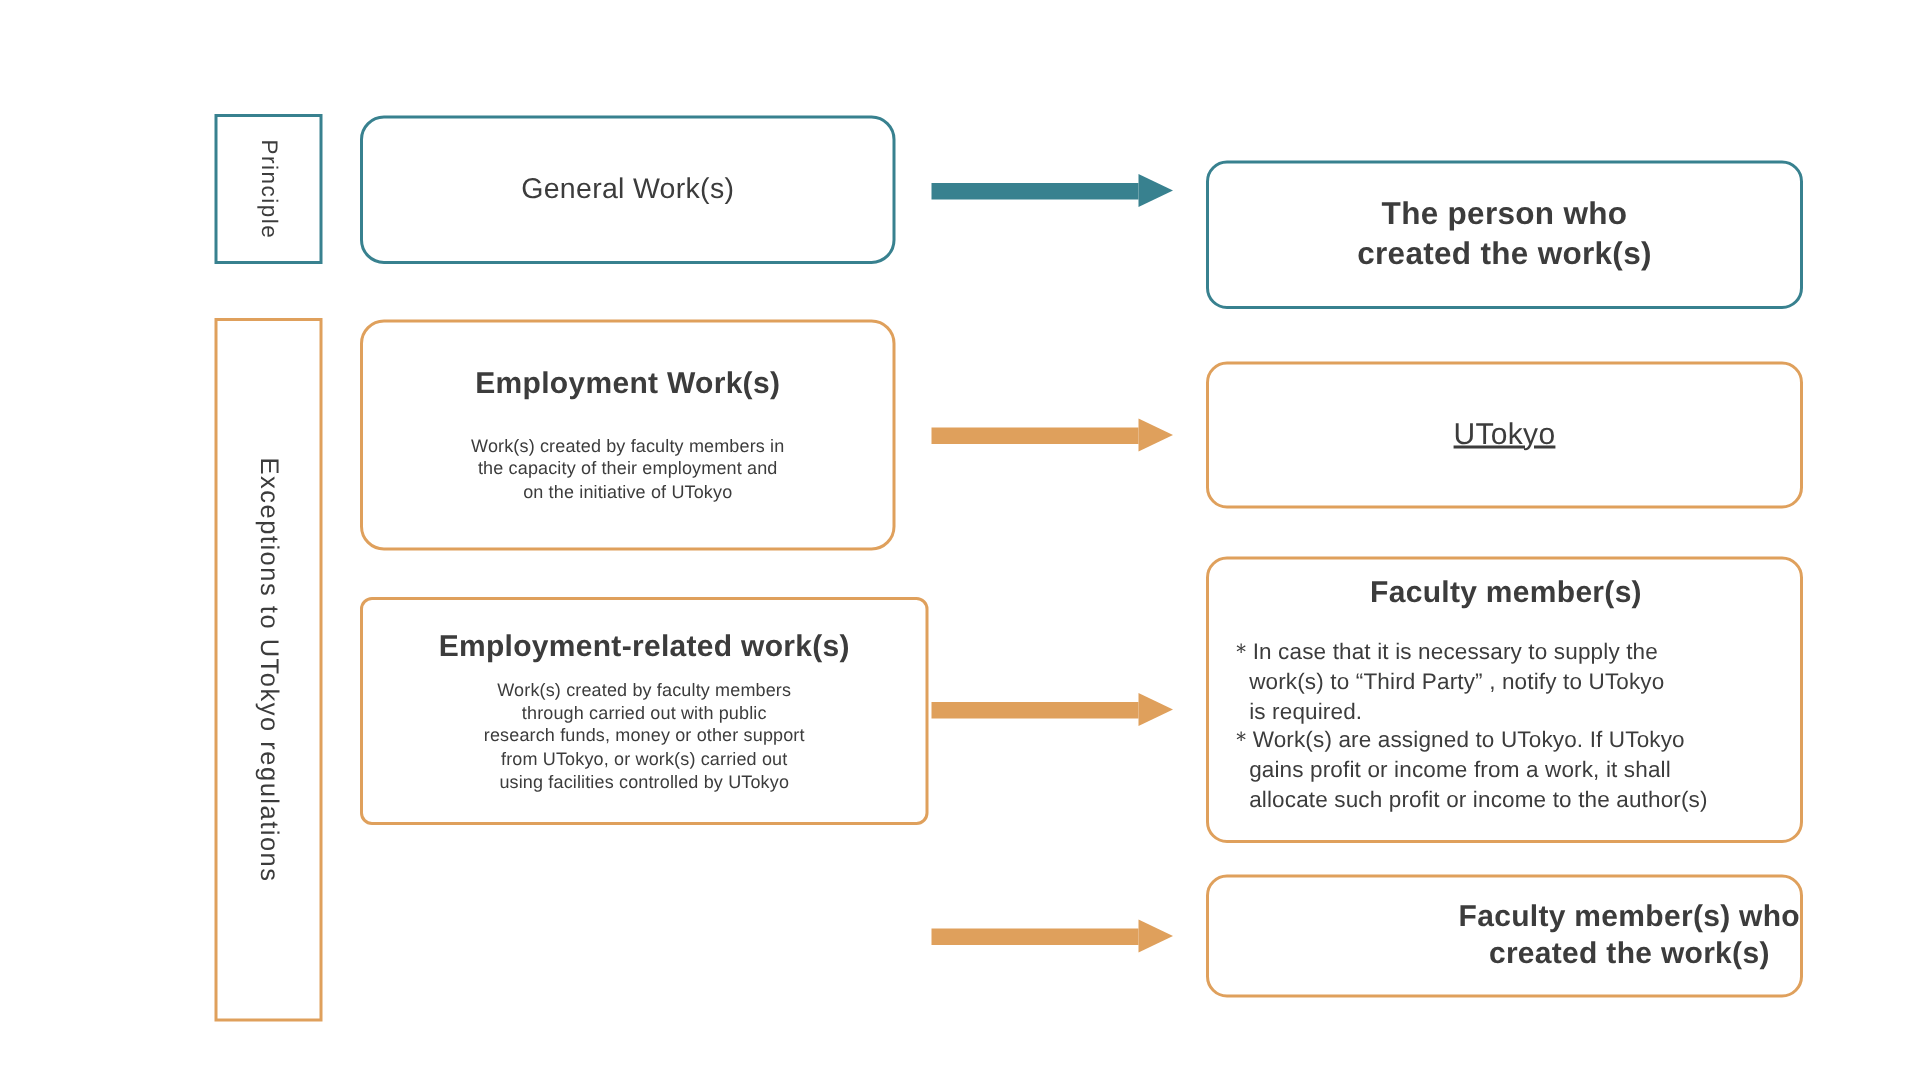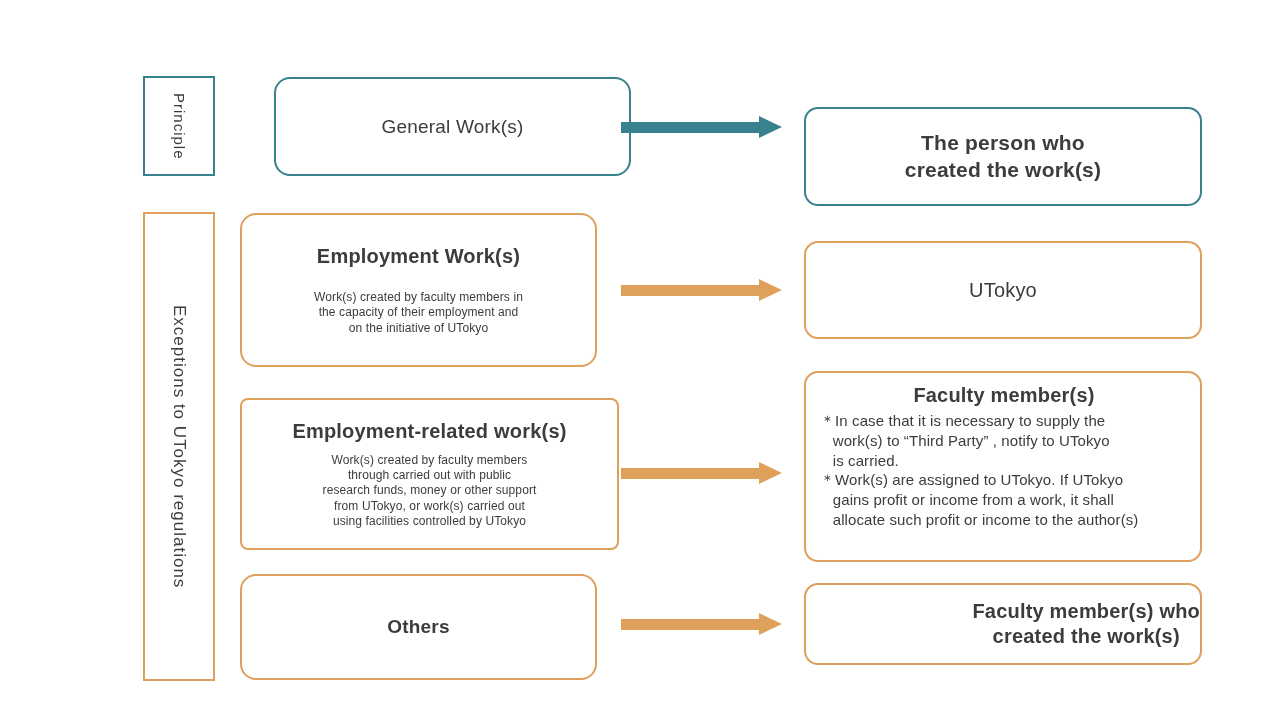--- a/index.html
+++ b/index.html
@@ -43,31 +43,31 @@
     letter-spacing: 0.1px;
   }
   .vlabel {
     writing-mode: vertical-rl;
     text-orientation: mixed;
     letter-spacing: 1px;
     font-weight: 400;
   }
   
   #b-principle  { left:143px; top:76px;  width:72px;  height:100px; font-size:15px; }
-  #b-general    { left:240px; top:77px;  width:357px; height:99px;  border-radius:16px;margin-left:34px; }
+  #b-general    { left:240px; top:77px;  width:357px; height:99px;  border-radius:16px; }
   #b-person     { left:804px; top:77px;  width:398px; height:99px;  border-radius:14px;margin-top:30px; }
   #b-person .title { font-size:21px; }
   #b-exceptions { left:143px; top:212px; width:72px;  height:469px; font-size:17px; }
   #b-employment { left:240px; top:213px; width:357px; height:154px; border-radius:16px;gap:12px; }
   #b-utokyo     { left:804px; top:241px; width:398px; height:98px;  border-radius:14px; }
   #b-utokyo .title { font-weight:400; }
   #b-related    { left:240px; top:398px; width:379px; height:152px; border-radius:8px; }
   #b-faculty    { left:804px; top:371px; width:398px; height:191px; border-radius:14px;
                   justify-content:flex-start; padding:10px 12px 8px 14px; }
-  #b-faculty .title { margin-bottom: 3px; }
+  #b-faculty .title { margin-bottom: 17px; }
   #b-others     { left:240px; top:574px; width:357px; height:106px; border-radius:16px; }
   #b-others .title { font-size:19px; }
   #b-created    { left:804px; top:583px; width:398px; height:82px;  border-radius:14px; }
   .note {
     font-size: 15px;
     line-height: 1.32;
     text-align: left;
     white-space: pre-line;
     text-indent: -0.85em;
     padding-left: 0.85em;
@@ -120,21 +120,21 @@
     <div class="body-text">Work(s) created by faculty members in
 the capacity of their employment and
 on the initiative of UTokyo</div>
   </div>
 
   <div class="arrow" id="a2">
     <div class="arrow-shaft" style="background-color: rgb(223, 160, 92);"></div>
     <div class="arrow-head" style="border-left-color: rgb(223, 160, 92);"></div>
   </div>
 
-  <div class="box" id="b-utokyo" style="border-color: rgb(223, 160, 92);">
+  <div class="box" id="b-utokyo" style="border-color: rgb(223, 160, 92); text-decoration: underline;">
     <div class="title">UTokyo</div>
   </div>
 
   <div class="box" id="b-related" style="border-color: rgb(223, 160, 92);">
     <div class="title">Employment-related work(s)</div>
     <div class="body-text">Work(s) created by faculty members
 through carried out with public
 research funds, money or other support
 from UTokyo, or work(s) carried out
 using facilities controlled by UTokyo</div>
@@ -142,29 +142,26 @@
 
   <div class="arrow" id="a3">
     <div class="arrow-shaft" style="background-color: rgb(223, 160, 92);"></div>
     <div class="arrow-head" style="border-left-color: rgb(223, 160, 92);"></div>
   </div>
 
   <div class="box" id="b-faculty" style="border-color: rgb(223, 160, 92);">
     <div class="title">Faculty member(s)</div>
     <p class="note">＊In case that it is necessary to supply the
 work(s) to “Third Party” , notify to UTokyo
-is carried.</p>
+is required.</p>
     <p class="note">＊Work(s) are assigned to UTokyo. If UTokyo
 gains profit or income from a work, it shall
 allocate such profit or income to the author(s)</p>
   </div>
 
-  <div class="box" id="b-others" style="border-color: rgb(223, 160, 92);">
-    <div class="title">Others</div>
-  </div>
 
   <div class="arrow" id="a4">
     <div class="arrow-shaft" style="background-color: rgb(223, 160, 92);"></div>
     <div class="arrow-head" style="border-left-color: rgb(223, 160, 92);"></div>
   </div>
 
   <div class="box" id="b-created" style="border-color: rgb(223, 160, 92); align-items: flex-end;">
     <div class="title">Faculty member(s) who
 created the work(s)</div>
   </div>

